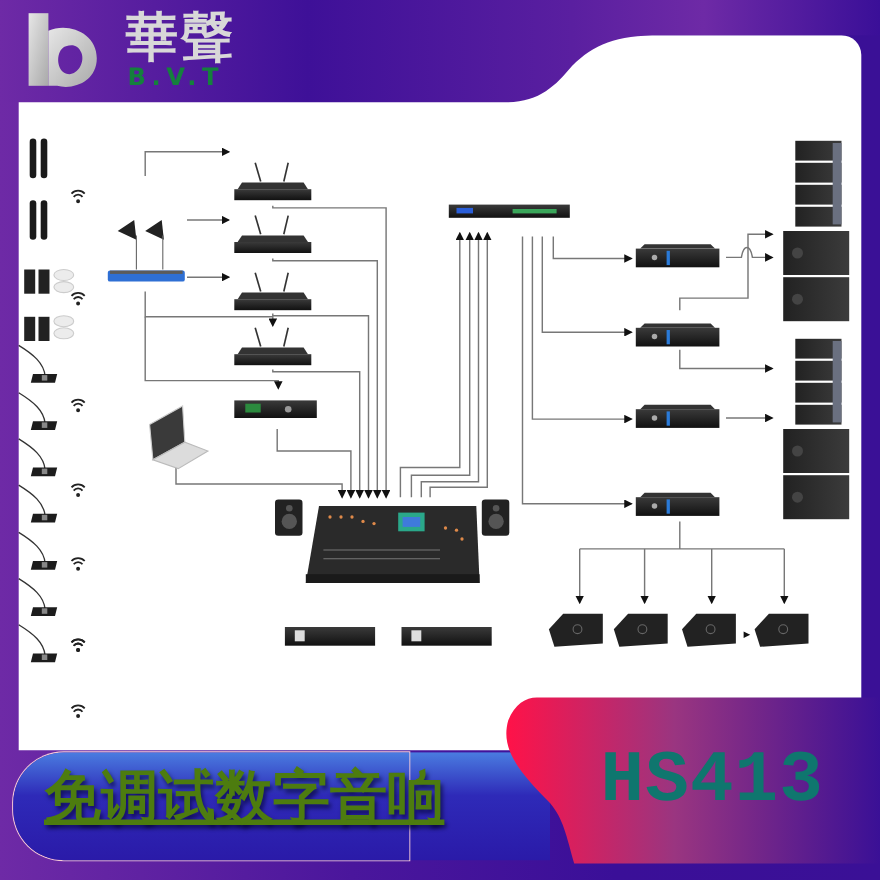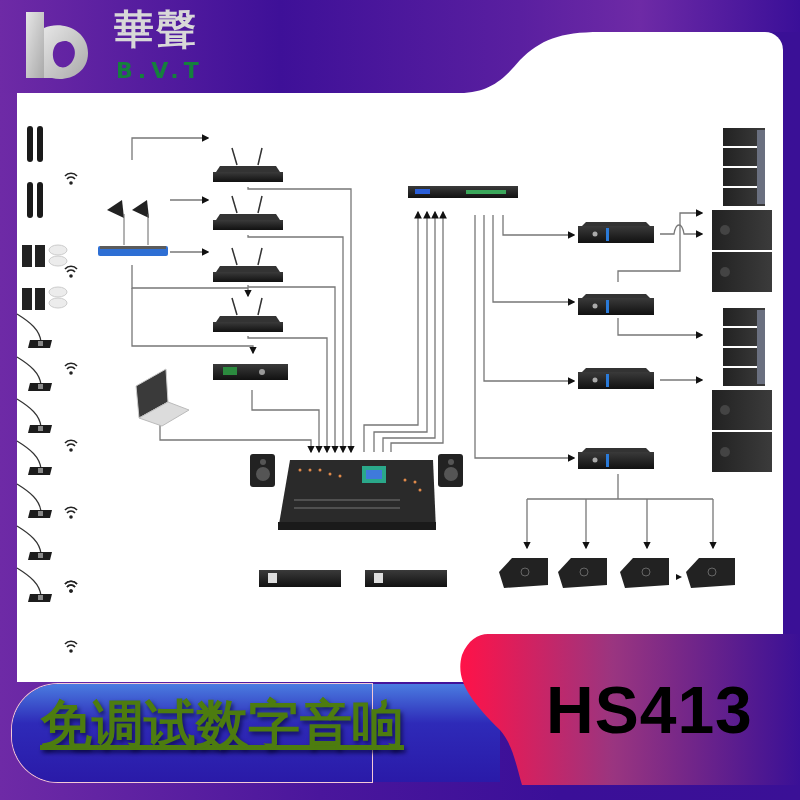--- a/index.html
+++ b/index.html
@@ -1,28 +1,28 @@
 <!DOCTYPE html>
 <html><head>
 <meta charset="utf-8">
 <style>
   html,body{margin:0;padding:0;}
   body{width:800px;height:800px;position:relative;overflow:hidden;background:#fff;font-family:"Liberation Sans",sans-serif;}
   .bg{position:absolute;inset:0;background:linear-gradient(90deg,#6e2aa6 0%,#4a169c 40%,#3a0f98 70%,#3a1096 100%);}
   .panel{position:absolute;left:17px;top:32px;width:766px;height:650px;background:#fff;border-top-right-radius:18px;}
   .top-band{position:absolute;left:0;top:0;width:800px;height:100px;}
   .logo{position:absolute;left:22px;top:8px;width:70px;height:75px;}
-  .brand-cn{position:absolute;left:114px;top:2px;font-size:40px;font-weight:bold;color:#d8d8d8;letter-spacing:2px;font-family:"DejaVu Sans",sans-serif;}
+  .brand-cn{position:absolute;left:114px;top:2px;font-size:48px;font-weight:bold;color:#d8d8d8;letter-spacing:2px;font-family:"DejaVu Sans",sans-serif;}
   .brand-en{position:absolute;left:116px;top:58px;font-size:22px;font-weight:bold;color:#15803d;letter-spacing:5px;font-family:"DejaVu Sans",sans-serif;}
   .diagram{position:absolute;left:0;top:0;width:800px;height:800px;}
   .bottom-left{position:absolute;left:12px;top:684px;width:360px;height:98px;border-radius:46px 0 0 46px;background:linear-gradient(180deg,#4a7ce0 0%,#2e2ab8 40%,#2a1aa8 100%);box-shadow:0 0 0 1px #f4c9d6;}
   .bottom-left-ext{position:absolute;left:300px;top:684px;width:200px;height:98px;background:linear-gradient(180deg,#4a7ce0 0%,#2e2ab8 40%,#2a1aa8 100%);}
   .slogan{position:absolute;left:40px;top:690px;font-size:52px;font-weight:bold;color:#4d7c0f;letter-spacing:0px;text-shadow:2px 3px 4px rgba(0,0,40,.6);font-family:"DejaVu Sans",sans-serif;white-space:nowrap;text-decoration:underline;}
   .model-shape{position:absolute;left:0;top:0;width:800px;height:800px;}
-  .model{position:absolute;left:546px;top:672px;font-size:66px;font-weight:bold;color:#000000;letter-spacing:1px;font-family:Liberation Sans, sans-serif;}
+  .model{position:absolute;left:546px;top:672px;font-size:66px;font-weight:bold;color:#0f766e;letter-spacing:1px;font-family:Liberation Mono, monospace;}
 </style>
 </head>
 <body>
 
 <div class="bg"></div>
 <div class="panel"></div>
 
 <svg class="top-band" viewBox="0 0 800 100">
   <defs>
     <linearGradient id="hb" x1="0" x2="1" y1="0" y2="0">

